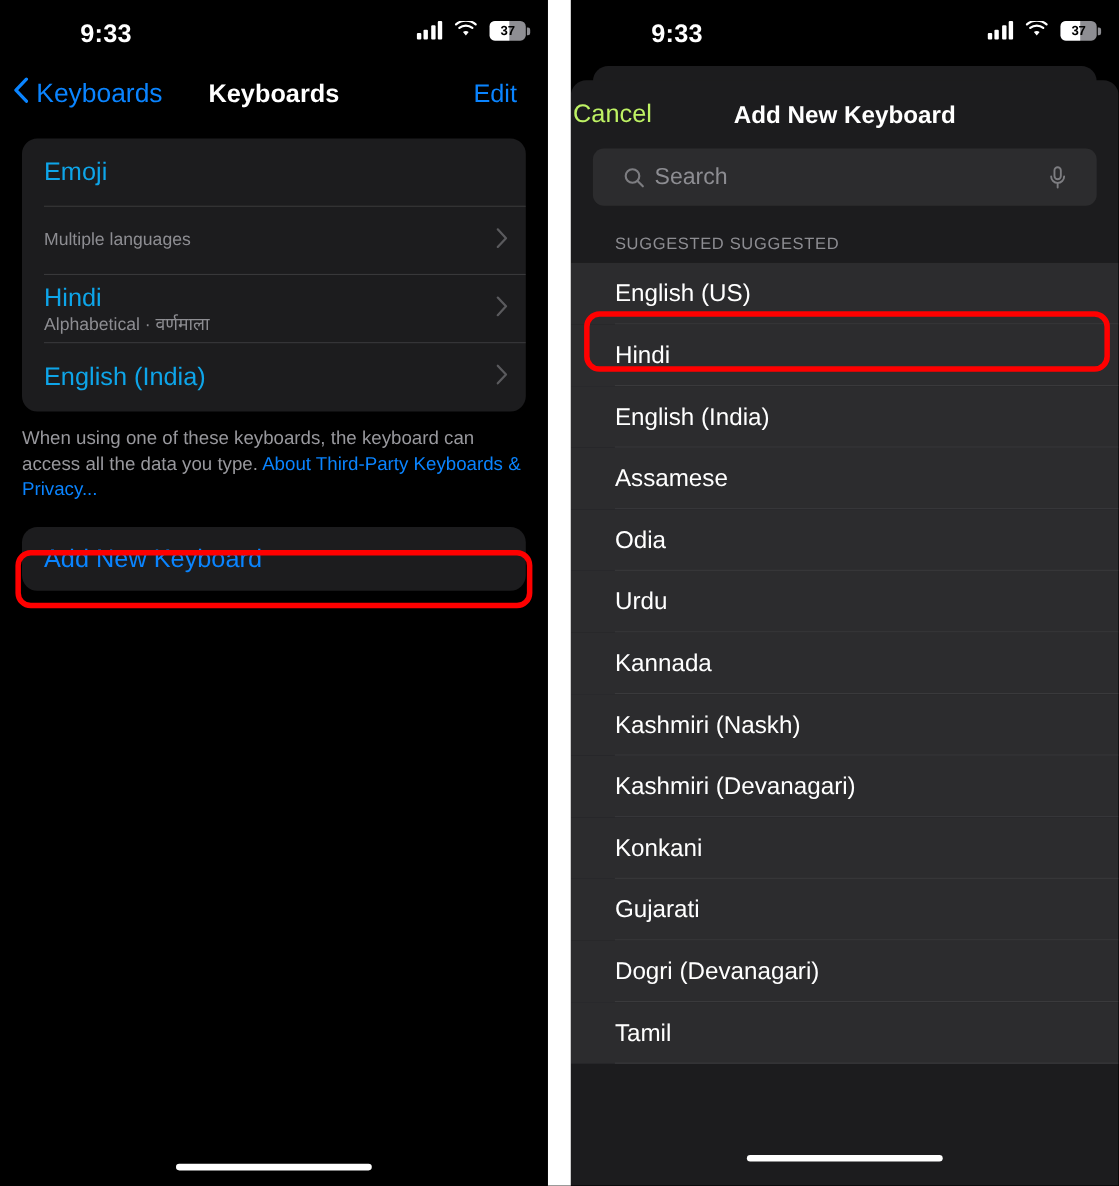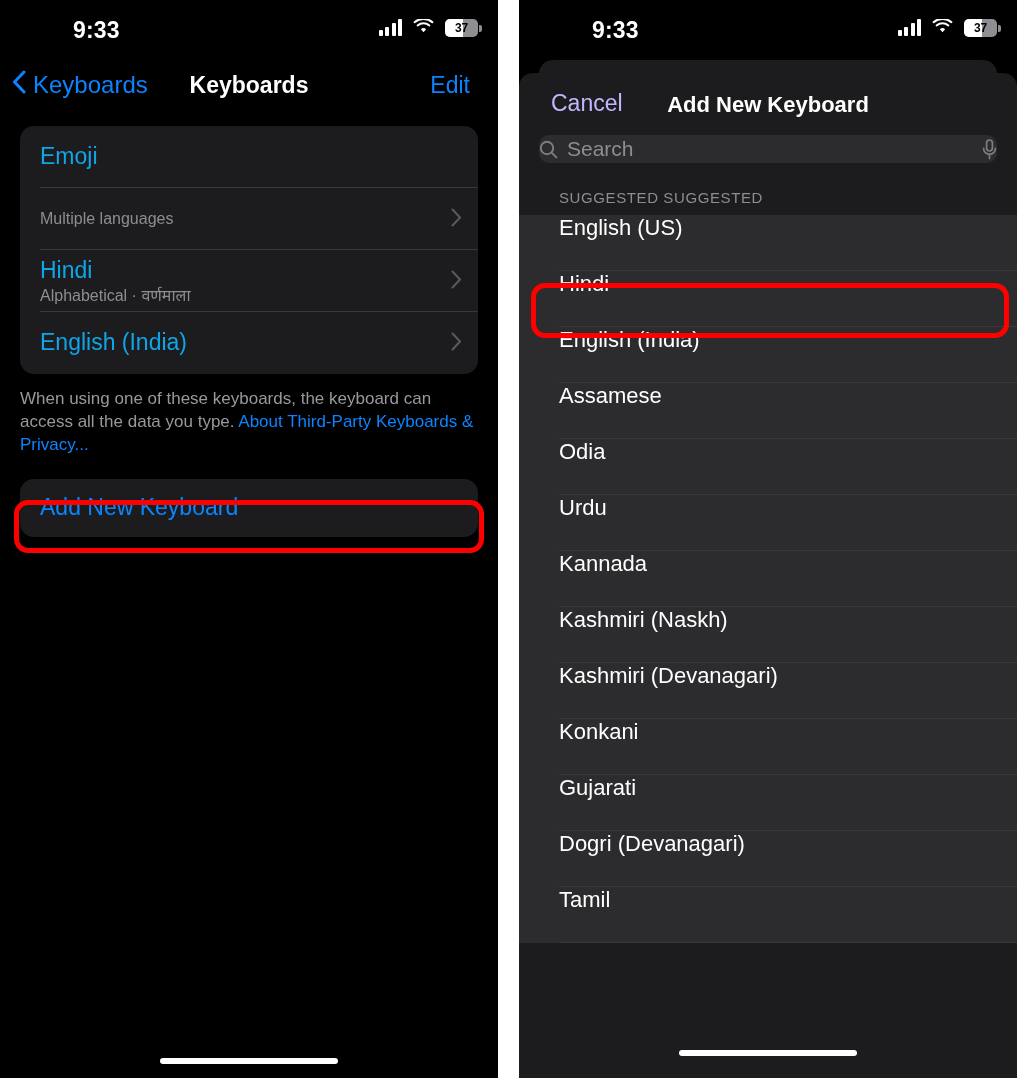--- a/index.html
+++ b/index.html
@@ -118,47 +118,47 @@
     background:#1c1c1e; border-radius:14px 14px 0 0;
   }
   .sheet {
     position:absolute; left:0; right:0; top:73px; bottom:0;
     background:#1c1c1e;
     border-radius:14px 14px 0 0;
     overflow:hidden;
   }
   .sheet-nav { position:relative; height:62px; }
   .sheet-cancel {
-    position:absolute; left:32px; top:17px;
-    color:#c4b5fd; font-size:23px; cursor:pointer;
+    position:absolute; left:2px; top:17px;
+    color:#bef264; font-size:23px; cursor:pointer;
   }
   .sheet-title {
     position:absolute; left:0; right:0; top:19px; text-align:center;
     color:#fff; font-size:22px; font-weight:700;
   }
   .search-wrap { padding:0 20px; }
   .search-bar {
-    position:relative; height:28px;
+    position:relative; height:52px;
     background:#2c2c2e; border-radius:10px;
     display:flex; align-items:center; gap:9px;
-    padding:0 0;
+    padding:0 28px;
     cursor:text;
   }
   .search-ph { flex:1; color:#8d8d92; font-size:21px; }
   .search-ico { opacity:.62; display:flex; }
   .mic-ico { opacity:.62; display:flex; }
 
   .sect-header {
     color:#8d8d92; font-size:15px; letter-spacing:.6px;
     padding:26px 0 9px 40px;
   }
   .kb-list { }
   .kb-row {
     position:relative;
-    display:flex; align-items:flex-start;
+    display:flex; align-items:center;
     height:56px;
     padding-left:40px;
     background:#2c2c2e;
     cursor:pointer;
   }
   .kb-row span { color:#fff; font-size:22px; }
   .kb-sep {
     position:absolute; left:40px; right:0; bottom:0; height:1px;
     background:#3a3a3c;
   }

